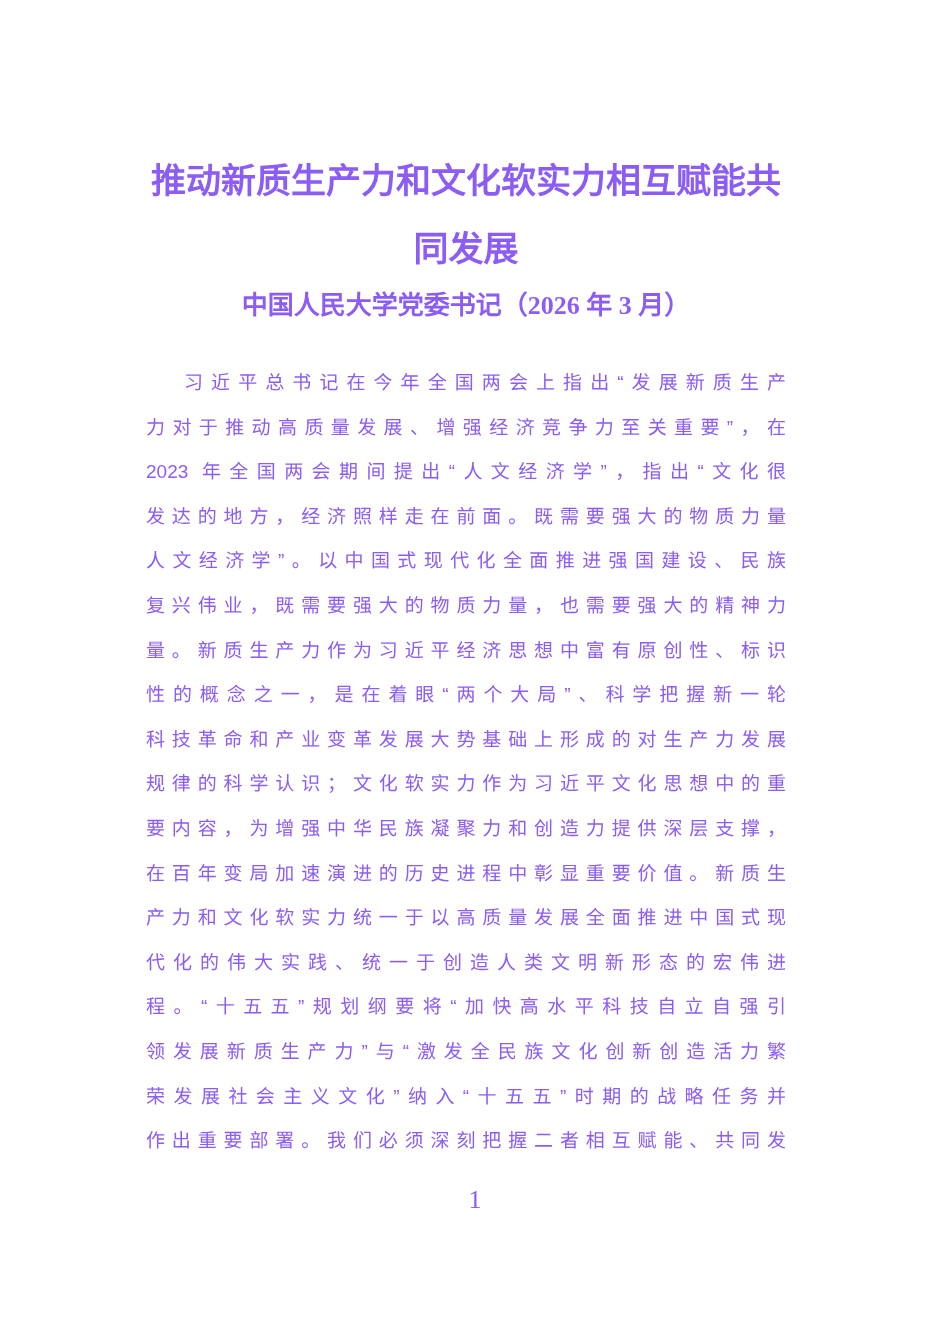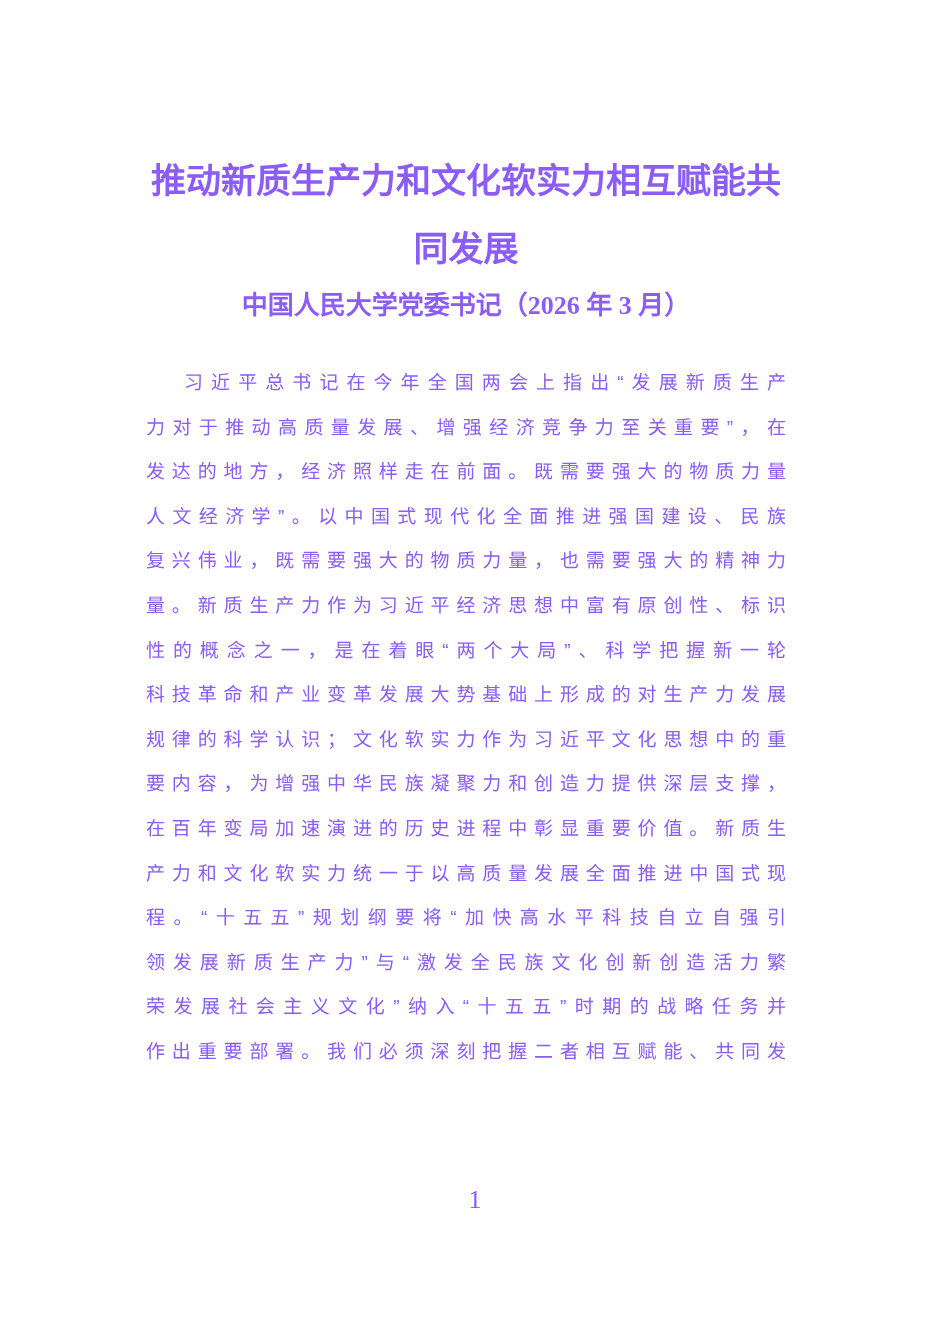--- a/index.html
+++ b/index.html
@@ -72,30 +72,32 @@
     <div class="doc-title">
       <div>推动新质生产力和文化软实力相互赋能共</div>
       <div>同发展</div>
     </div>
 
     <div class="byline">中国人民大学党委书记（2026 年 3 月）</div>
 
     <div class="body-text">
       <div class="body-line first-line">习近平总书记在今年全国两会上指出“发展新质生产</div>
       <div class="body-line">力对于推动高质量发展、增强经济竞争力至关重要”，在</div>
+      <div class="body-line">2023 年全国两会期间提出“人文经济学”，指出“文化很</div>
       <div class="body-line">发达的地方，经济照样走在前面。既需要强大的物质力量</div>
       <div class="body-line">人文经济学”。以中国式现代化全面推进强国建设、民族</div>
       <div class="body-line">复兴伟业，既需要强大的物质力量，也需要强大的精神力</div>
       <div class="body-line">量。新质生产力作为习近平经济思想中富有原创性、标识</div>
       <div class="body-line">性的概念之一，是在着眼“两个大局”、科学把握新一轮</div>
       <div class="body-line">科技革命和产业变革发展大势基础上形成的对生产力发展</div>
       <div class="body-line">规律的科学认识；文化软实力作为习近平文化思想中的重</div>
       <div class="body-line">要内容，为增强中华民族凝聚力和创造力提供深层支撑，</div>
       <div class="body-line">在百年变局加速演进的历史进程中彰显重要价值。新质生</div>
       <div class="body-line">产力和文化软实力统一于以高质量发展全面推进中国式现</div>
+      <div class="body-line">代化的伟大实践、统一于创造人类文明新形态的宏伟进</div>
       <div class="body-line">程。“十五五”规划纲要将“加快高水平科技自立自强引</div>
       <div class="body-line">领发展新质生产力”与“激发全民族文化创新创造活力繁</div>
       <div class="body-line">荣发展社会主义文化”纳入“十五五”时期的战略任务并</div>
       <div class="body-line">作出重要部署。我们必须深刻把握二者相互赋能、共同发</div>
     </div>
 
   </div>
 
   <div class="page-number">1</div>
 </div>

